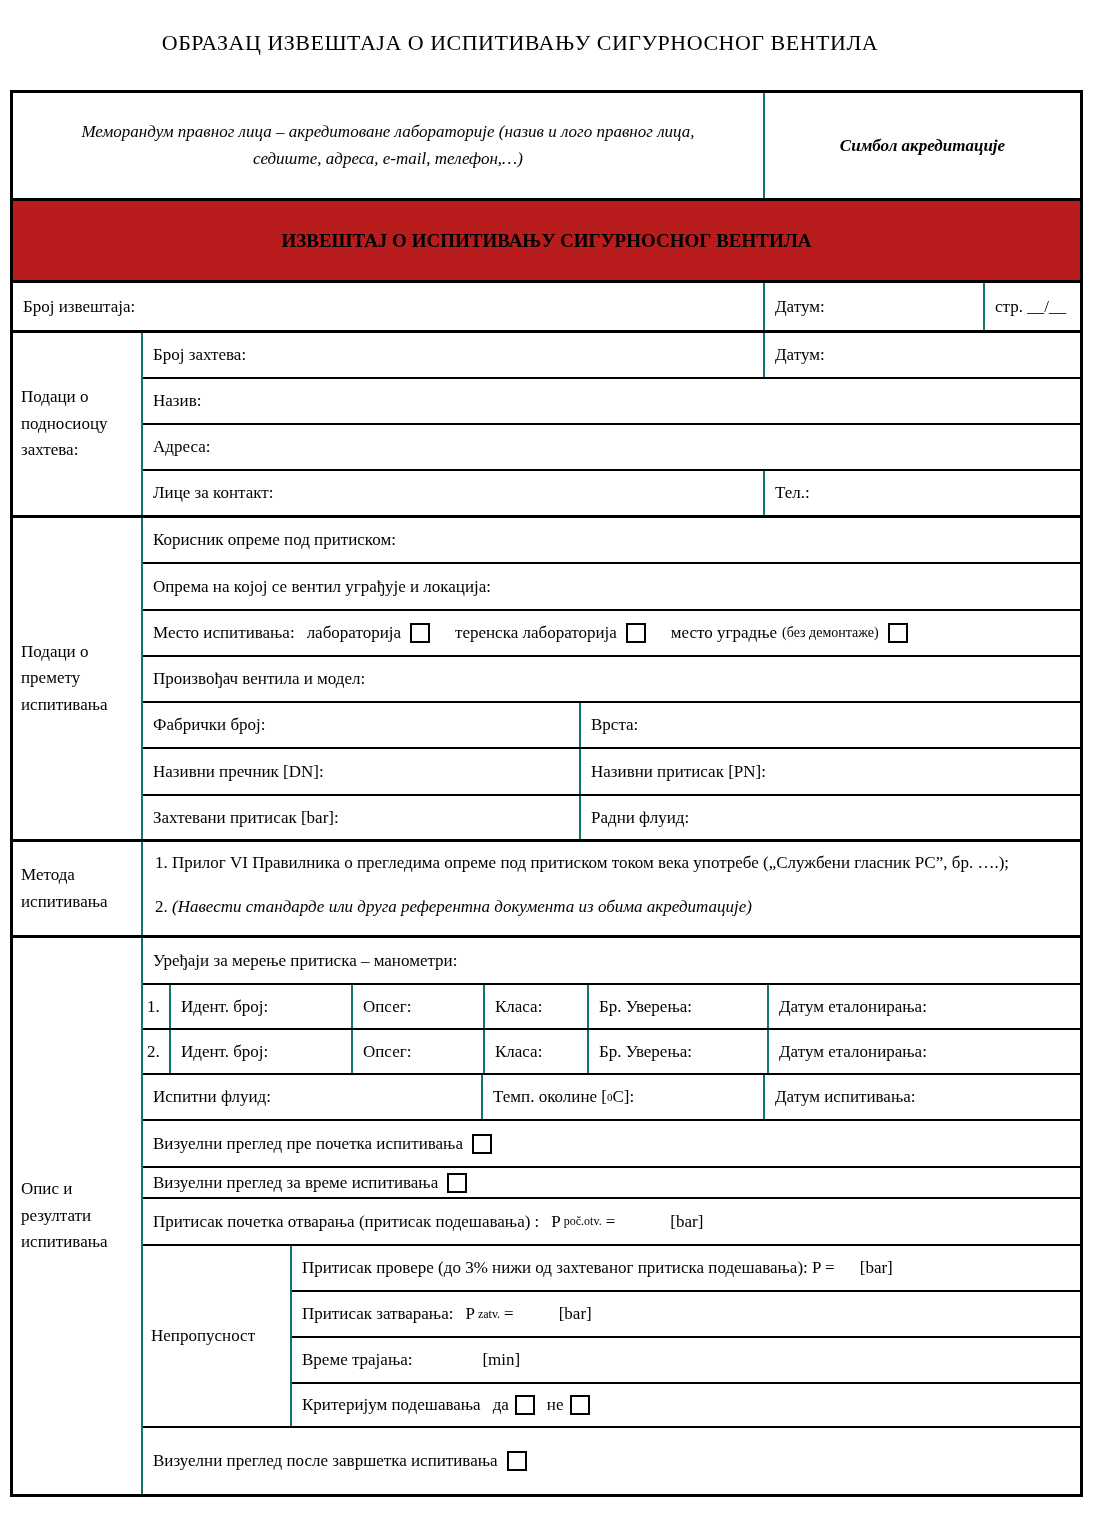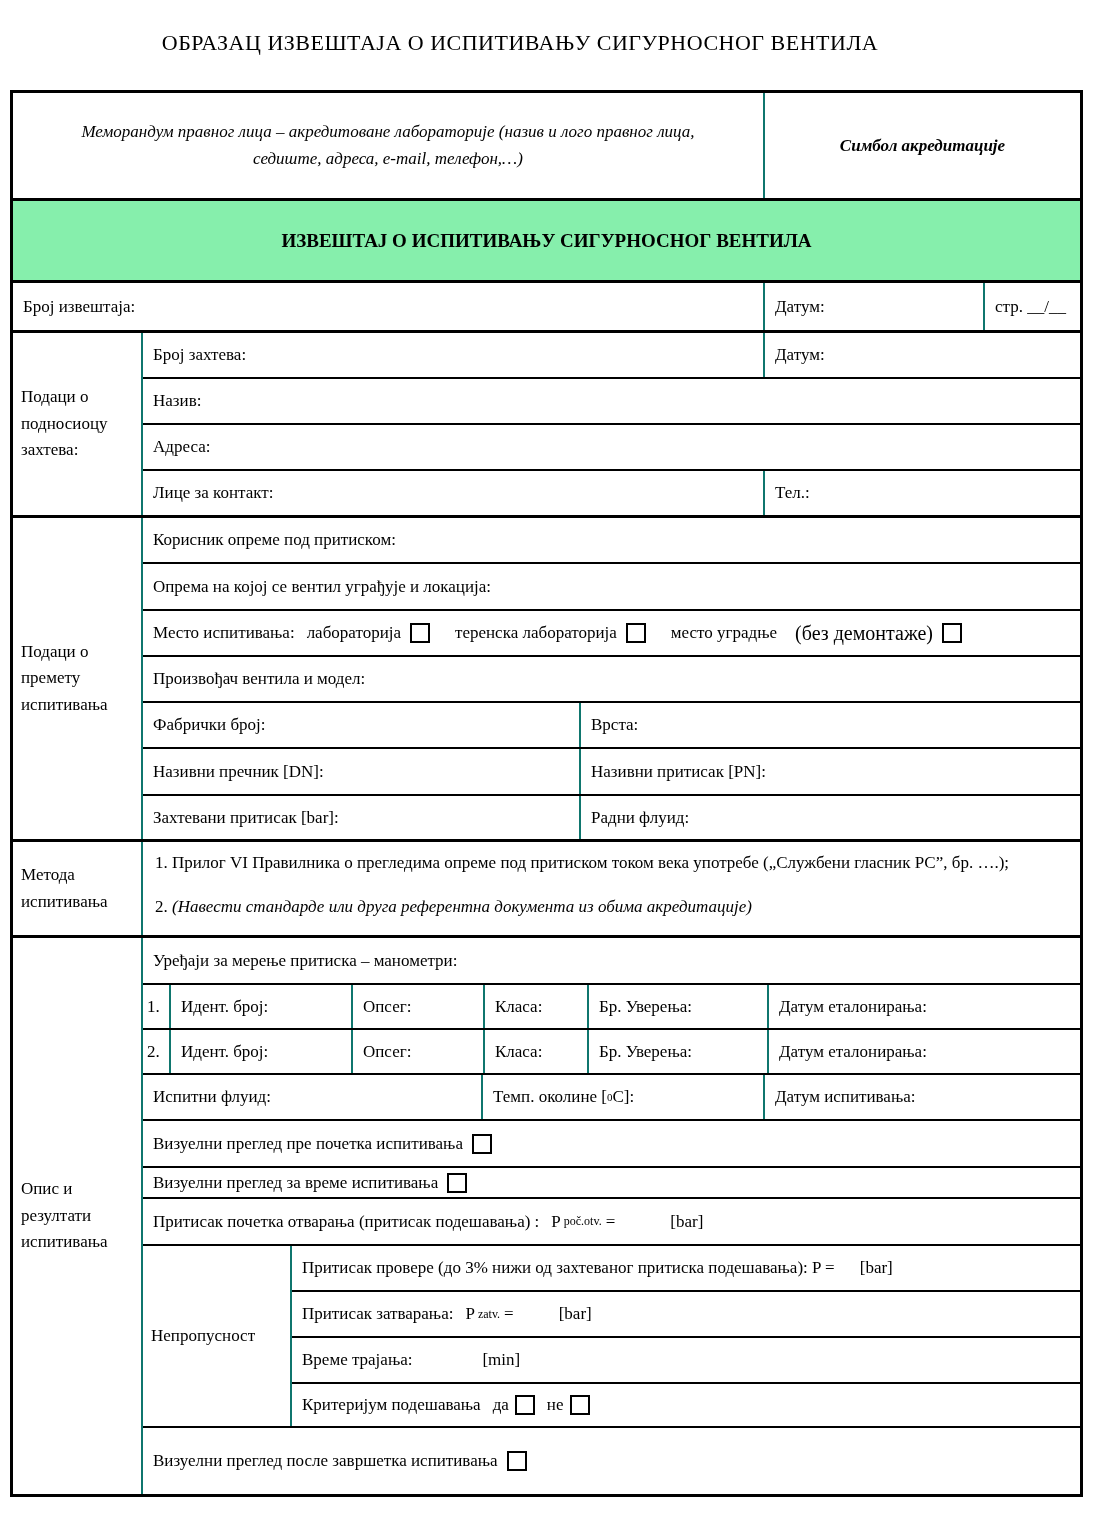--- a/index.html
+++ b/index.html
@@ -33,21 +33,21 @@
   }
   .symbol-cell { justify-content:center; text-align:center; font-style:italic;font-weight:bold; }
   .banner {
     background:#d9d9d9; font-weight:bold; font-size:19px;
     justify-content:center; text-align:center;
   }
   .cb {
     display:inline-block; width:16px; height:16px; border:2px solid #000;
     background:#fff; margin-left:9px; flex:0 0 auto;
   }
-  .small { font-size:20px; margin-left:18px; }
+  .small { font-size:14px; margin-left:5px; }
   .gap25 { margin-left:25px; }
   .gap12 { margin-left:12px; }
   sub.ss { font-size:12px; margin:0 4px 0 3px; }
   sup.ss { font-size:11px; }
   .unit-far { margin-left:55px; }
   .unit-mid { margin-left:45px; }
   .unit-near { margin-left:25px; }
   .unit-min { margin-left:70px; }
   .method-cell { flex-direction:column; align-items:flex-start; justify-content:flex-start; padding:8px 12px; }
   .method-line2 { margin-top:18px; }
@@ -66,21 +66,21 @@
     <div class="row bb3" style="height:108px">
       <div class="cell memo-cell br2" style="flex:0 0 752px">
         <span class="wraptext">Меморандум правног лица – акредитоване лабораторије (назив и лого правног лица, седиште, адреса, e-mail, телефон,…)</span>
       </div>
       <div class="cell symbol-cell grow">
         <span>Симбол акредитације</span>
       </div>
     </div>
 
     <div class="row bb3" style="height:82px">
-      <div class="cell banner grow" style="background: #86efac;">ИЗВЕШТАЈ О ИСПИТИВАЊУ СИГУРНОСНОГ ВЕНТИЛА</div>
+      <div class="cell banner grow" style="background: #b91c1c;">ИЗВЕШТАЈ О ИСПИТИВАЊУ СИГУРНОСНОГ ВЕНТИЛА</div>
     </div>
 
     <div class="row bb3" style="height:50px">
       <div class="cell br2" style="flex:0 0 752px">
         <span>Број извештаја:</span>
       </div>
       <div class="cell br2" style="flex:0 0 220px">
         <span>Датум:</span>
       </div>
       <div class="cell grow">

